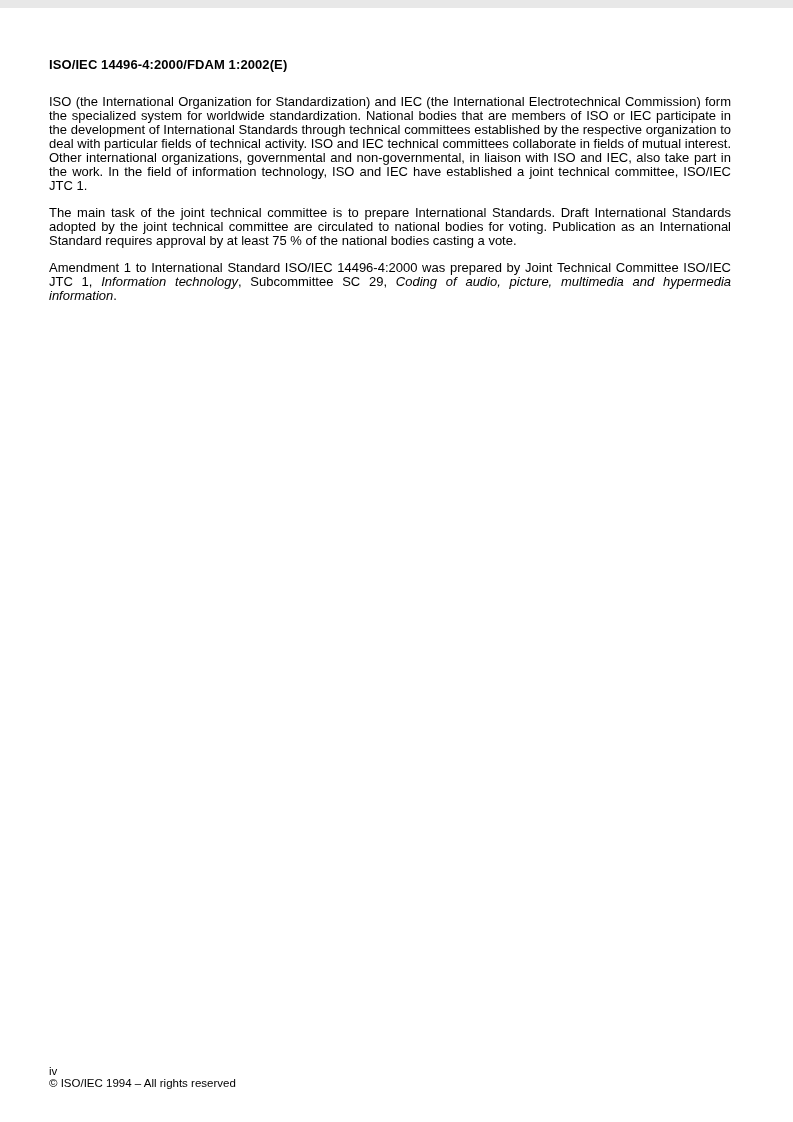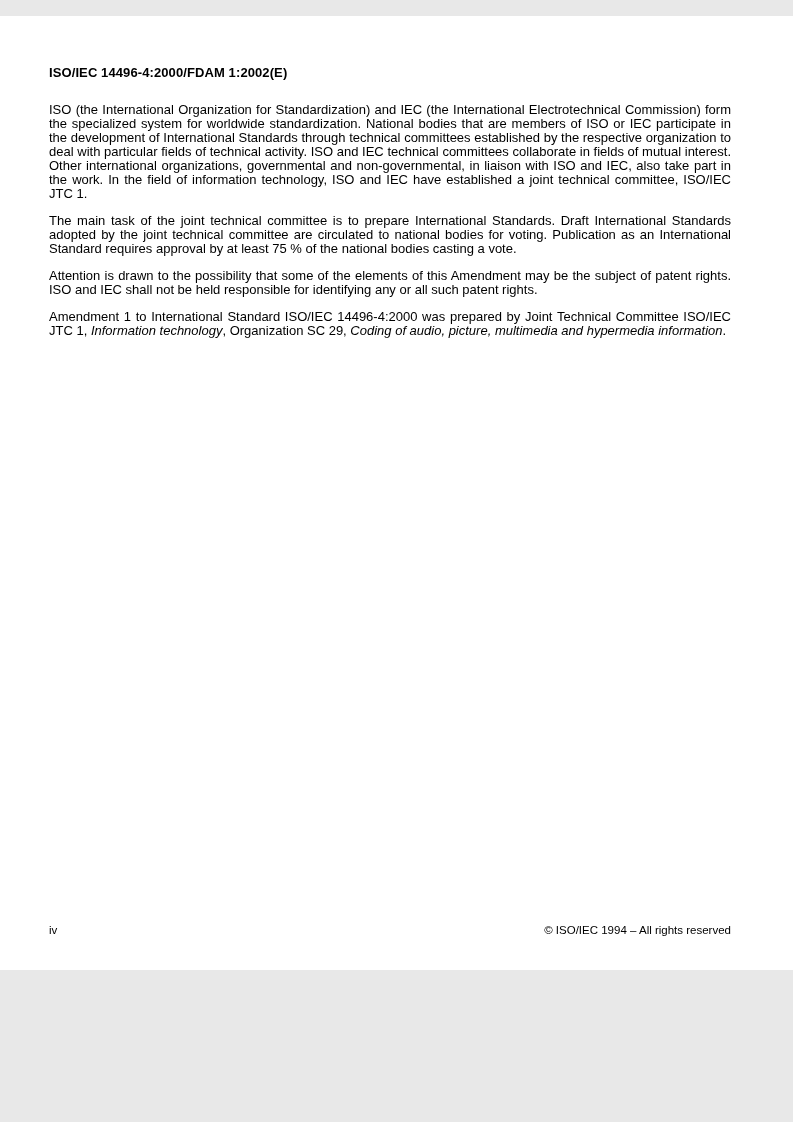--- a/index.html
+++ b/index.html
@@ -3,22 +3,22 @@
 <meta charset="utf-8">
 <style>
   html, body {
     margin: 0;
     padding: 0;
     background: #e8e8e8;
   }
   .page {
     position: relative;
     width: 793px;
-    height: 954px;
-    margin: 16px auto;
+    height: 1115px;
+    margin: 8px auto;
     background: #ffffff;
     font-family: "Liberation Sans", sans-serif;
     color: #000000;
     box-sizing: border-box;
     overflow: hidden;
   }
   .content {
     position: absolute;
     top: 0;
     left: 49px;
@@ -50,40 +50,40 @@
   }
   .footer {
     position: absolute;
     left: 49px;
     right: 62px;
     bottom: 34px;
     display: flex;
     justify-content: space-between;
     align-items: baseline;
     font-size: 11.5px;
+    flex-direction: column;
   }
 </style>
 </head>
 <body>
 
 <div class="page">
   <div class="content">
 
     <div class="doc-header">ISO/IEC 14496-4:2000/FDAM 1:2002(E)</div>
 
 
     <div class="body-text">
       <p class="para">ISO (the International Organization for Standardization) and IEC (the International Electrotechnical Commission) form the specialized system for worldwide standardization. National bodies that are members of ISO or IEC participate in the development of International Standards through technical committees established by the respective organization to deal with particular fields of technical activity. ISO and IEC technical committees collaborate in fields of mutual interest. Other international organizations, governmental and non-governmental, in liaison with ISO and IEC, also take part in the work. In the field of information technology, ISO and IEC have established a joint technical committee, ISO/IEC JTC 1.</p>
 
 
       <p class="para">The main task of the joint technical committee is to prepare International Standards. Draft International Standards adopted by the joint technical committee are circulated to national bodies for voting. Publication as an International Standard requires approval by at least 75 % of the national bodies casting a vote.</p>
 
-      <p class="para">Attention is drawn to the possibility that some of the elements of this Amendment may be the subject of patent rights. ISO and IEC shall not be held responsible for identifying any or all such patent rights.</p>
 
-      <p class="para"><span>Amendment 1 to International Standard ISO/IEC 14496-4:2000 was prepared by Joint Technical Committee ISO/IEC JTC 1, </span><span class="italic">Information technology</span><span>, Organization SC 29, </span><span class="italic">Coding of audio, picture, multimedia and hypermedia information</span><span>.</span></p>
+      <p class="para"><span>Amendment 1 to International Standard ISO/IEC 14496-4:2000 was prepared by Joint Technical Committee ISO/IEC JTC 1, </span><span class="italic">Information technology</span><span>, Subcommittee SC 29, </span><span class="italic">Coding of audio, picture, multimedia and hypermedia information</span><span>.</span></p>
     </div>
   </div>
 
   <div class="footer">
     <span>iv</span>
     <span>© ISO/IEC 1994 – All rights reserved</span>
   </div>
 </div>
 
 </body></html>

